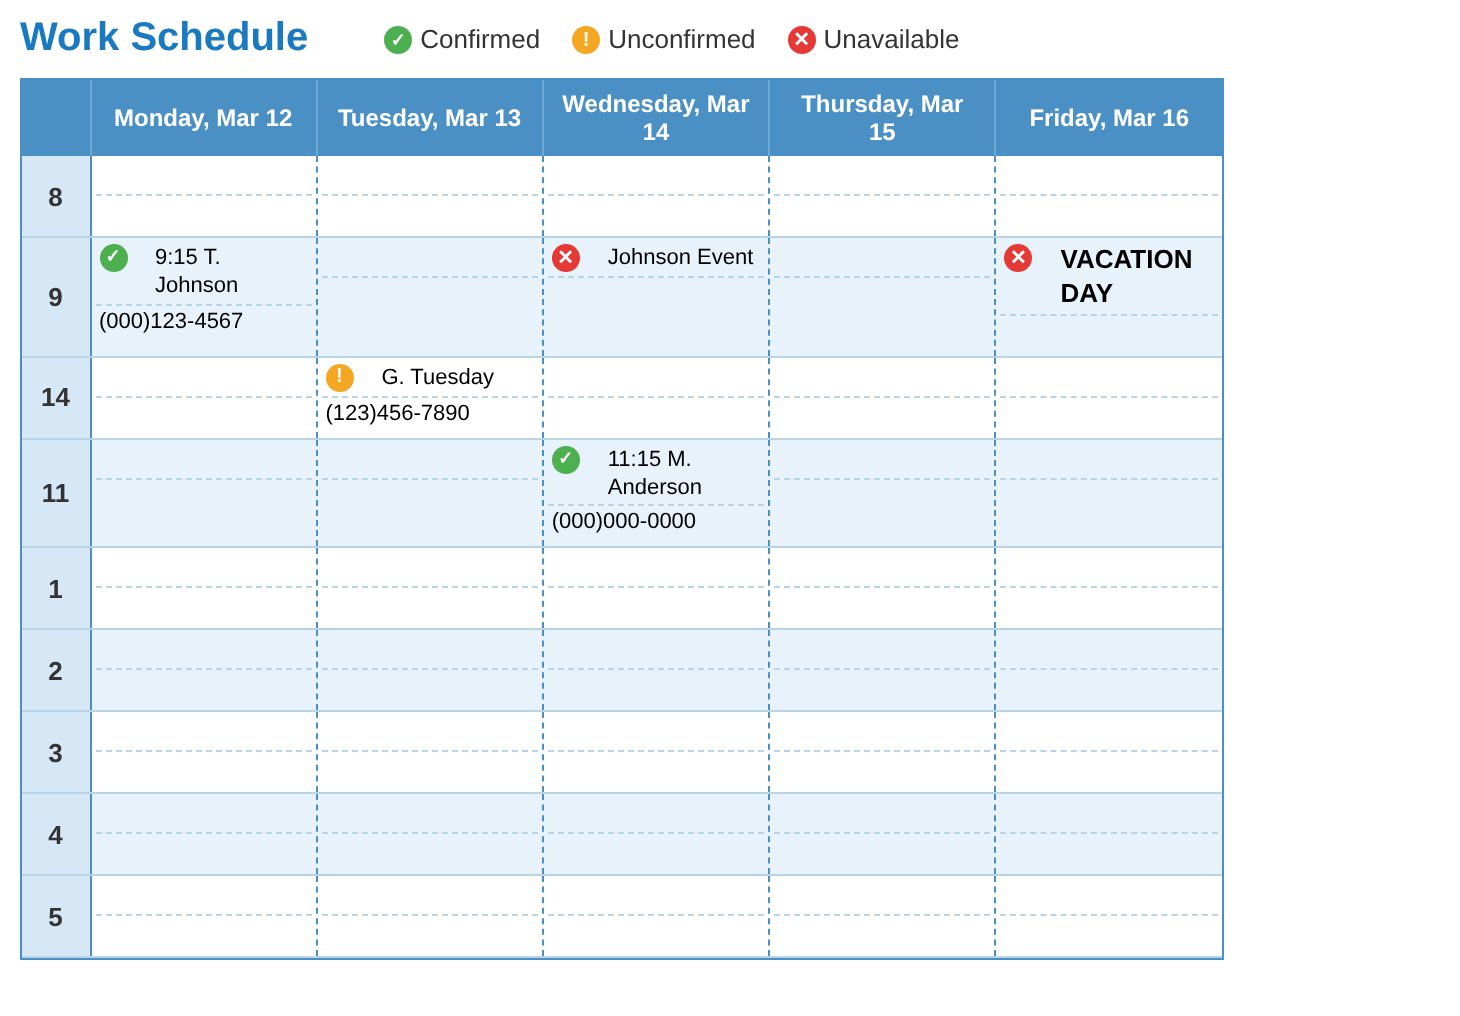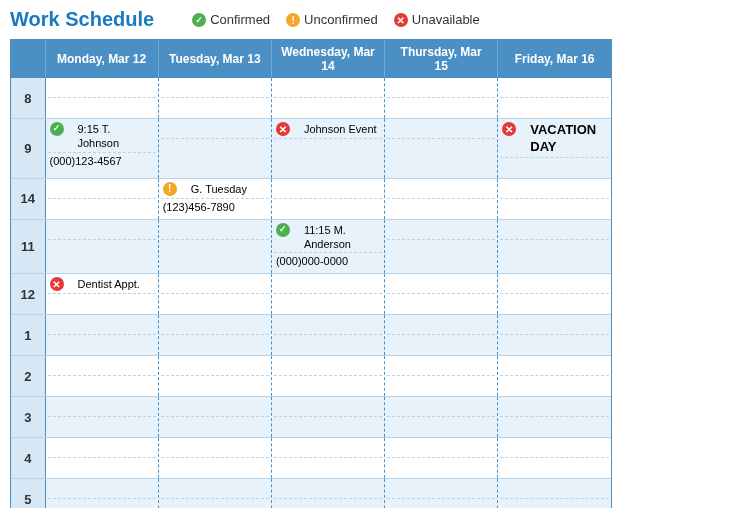--- a/index.html
+++ b/index.html
@@ -314,48 +314,20 @@
             <td>
               <div class="cell-top"></div>
               <div class="cell-bottom"></div>
             </td>
             <td>
               <div class="cell-top"></div>
               <div class="cell-bottom"></div>
             </td>
           </tr>
           <tr>
-            <td class="time-cell">12</td>
-            <td>
-              <div class="cell-top">
-                <div class="event-entry">
-                  <span class="icon-unavailable"></span>
-                  <span class="event-text">Dentist Appt.</span>
-                </div>
-              </div>
-              <div class="cell-bottom"></div>
-            </td>
-            <td>
-              <div class="cell-top"></div>
-              <div class="cell-bottom"></div>
-            </td>
-            <td>
-              <div class="cell-top"></div>
-              <div class="cell-bottom"></div>
-            </td>
-            <td>
-              <div class="cell-top"></div>
-              <div class="cell-bottom"></div>
-            </td>
-            <td>
-              <div class="cell-top"></div>
-              <div class="cell-bottom"></div>
-            </td>
-          </tr>
-          <tr>
             <td class="time-cell">1</td>
             <td>
               <div class="cell-top"></div>
               <div class="cell-bottom"></div>
             </td>
             <td>
               <div class="cell-top"></div>
               <div class="cell-bottom"></div>
             </td>
             <td>

